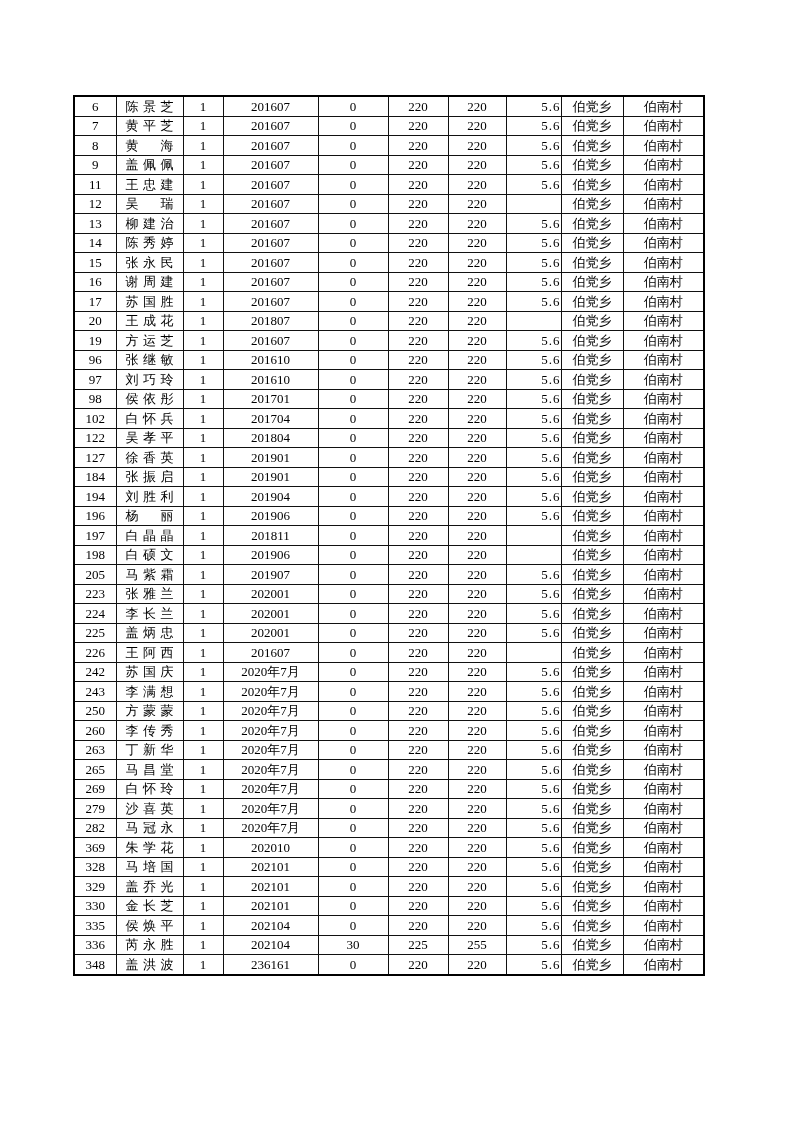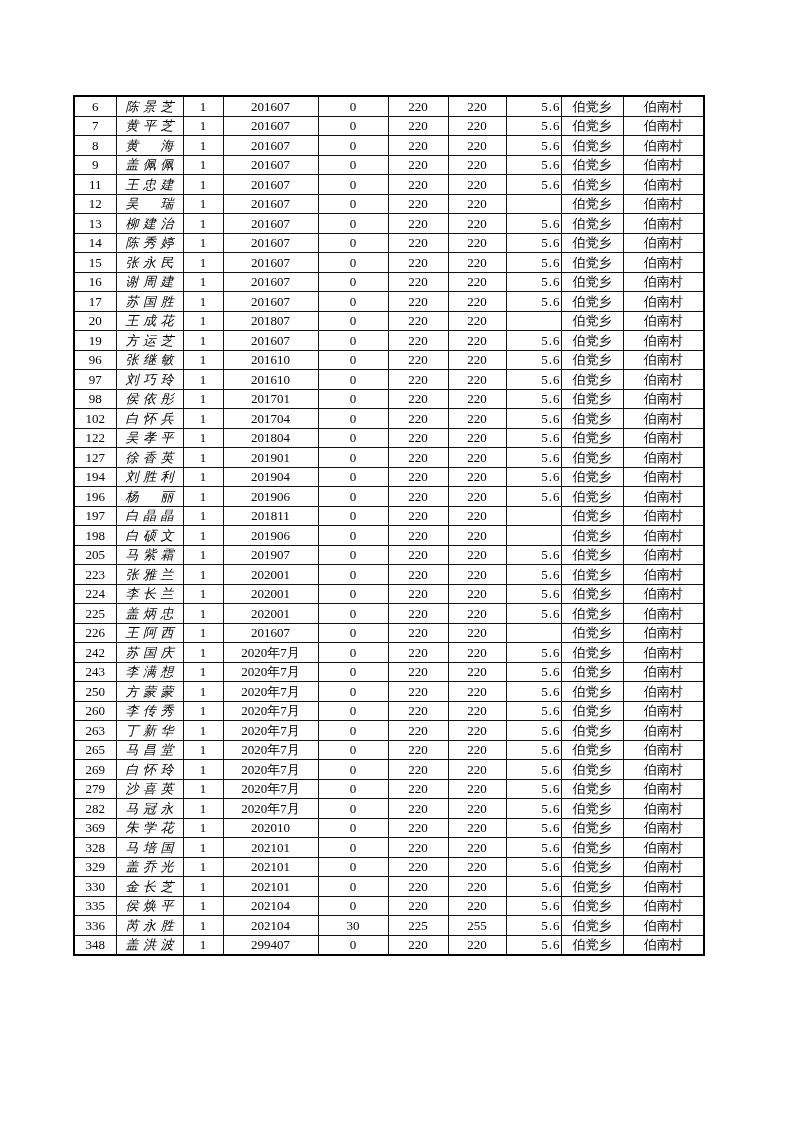--- a/index.html
+++ b/index.html
@@ -34,21 +34,20 @@
     font-size: 13px;
     line-height: 1;
     white-space: nowrap;
     overflow: hidden;
   }
   
   table.roster td.c1 {
     padding: 0 9px;
     text-align: justify;
     text-align-last: justify;
-    font-style: italic;
   }
   
   table.roster td.c7 {
     letter-spacing: 1px;
     text-align: right;
   }
 </style>
 </head>
 <body>
 
@@ -289,20 +288,32 @@
           <td class="c2">1</td>
           <td class="c3">201901</td>
           <td class="c4">0</td>
           <td class="c5">220</td>
           <td class="c6">220</td>
           <td class="c7">5.6</td>
           <td class="c8">伯党乡</td>
           <td class="c9">伯南村</td>
         </tr>
         <tr>
+          <td class="c0">184</td>
+          <td class="c1">张振启</td>
+          <td class="c2">1</td>
+          <td class="c3">201901</td>
+          <td class="c4">0</td>
+          <td class="c5">220</td>
+          <td class="c6">220</td>
+          <td class="c7">5.6</td>
+          <td class="c8">伯党乡</td>
+          <td class="c9">伯南村</td>
+        </tr>
+        <tr>
           <td class="c0">194</td>
           <td class="c1">刘胜利</td>
           <td class="c2">1</td>
           <td class="c3">201904</td>
           <td class="c4">0</td>
           <td class="c5">220</td>
           <td class="c6">220</td>
           <td class="c7">5.6</td>
           <td class="c8">伯党乡</td>
           <td class="c9">伯南村</td>
@@ -580,21 +591,21 @@
           <td class="c5">225</td>
           <td class="c6">255</td>
           <td class="c7">5.6</td>
           <td class="c8">伯党乡</td>
           <td class="c9">伯南村</td>
         </tr>
         <tr>
           <td class="c0">348</td>
           <td class="c1">盖洪波</td>
           <td class="c2">1</td>
-          <td class="c3">299407</td>
+          <td class="c3">236161</td>
           <td class="c4">0</td>
           <td class="c5">220</td>
           <td class="c6">220</td>
           <td class="c7">5.6</td>
           <td class="c8">伯党乡</td>
           <td class="c9">伯南村</td>
         </tr>
       </tbody>
   </table>
 </div>

